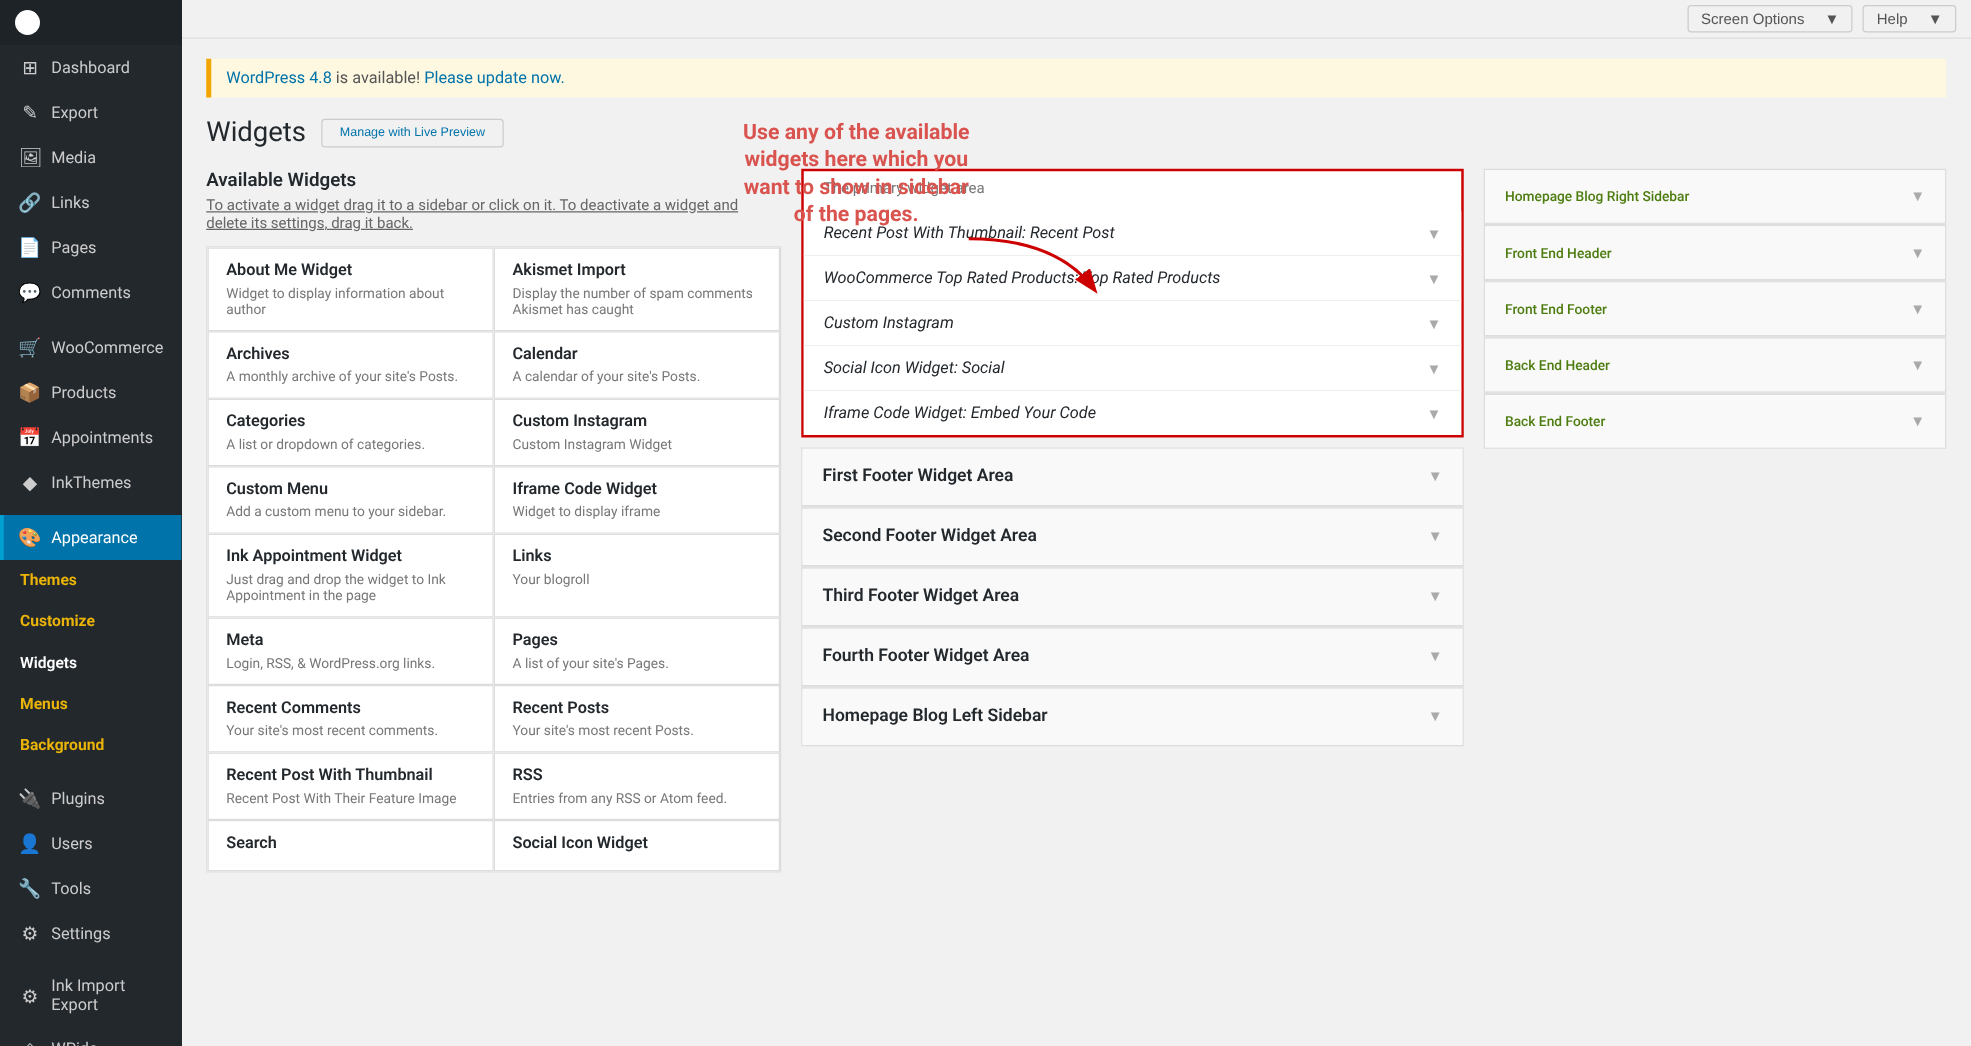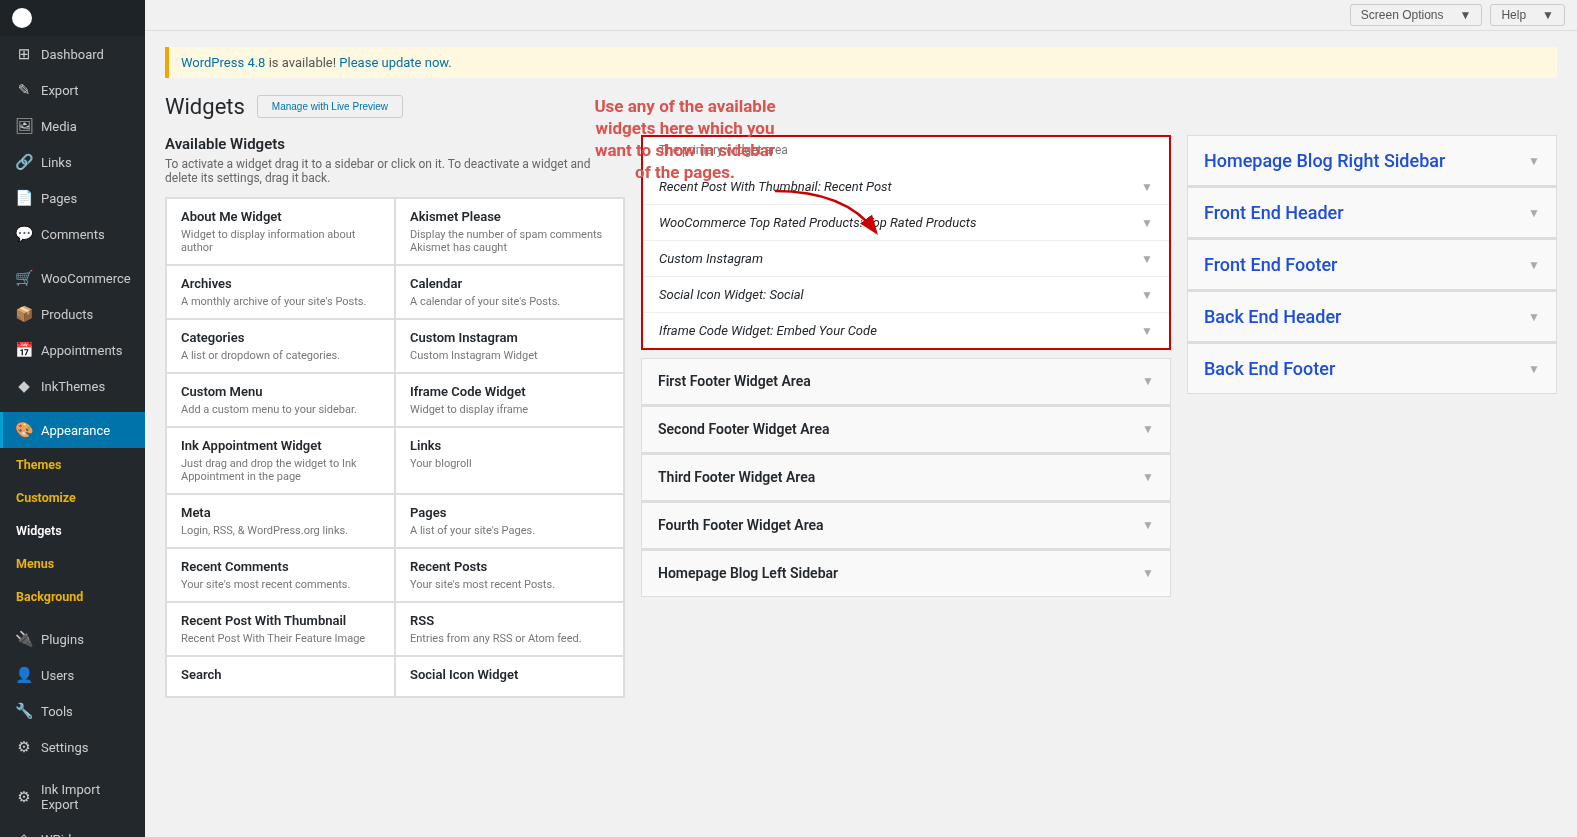--- a/index.html
+++ b/index.html
@@ -123,20 +123,21 @@
     .available-widgets-title {
       font-size: 15px;
       font-weight: 600;
       color: #23282d;
       margin-bottom: 4px;
     }
     .available-widgets-desc {
       font-size: 12px;
       color: #666;
       margin-bottom: 12px;
+      text-decoration: underline;
     }
 
     .widgets-grid {
       display: grid;
       grid-template-columns: 1fr 1fr;
       gap: 0;
       border: 1px solid #ddd;
     }
     .widget-item {
       padding: 10px 14px;
@@ -227,23 +228,23 @@
       background: #f9f9f9;
       margin-bottom: 0;
     }
     .right-widget-area-header {
       display: flex; align-items: center; justify-content: space-between;
       padding: 14px 16px;
       background: #f9f9f9;
       cursor: pointer;
     }
     .right-widget-area-title {
-      font-size: 18px;
+      font-size: 11px;
       font-weight: 500;
-      color: #1d4ed8;
+      color: #4d7c0f;
     }
 
     .separator-area { height: 1px; background: #ddd; }
 
     #wrapper { position: relative; display: flex; flex-direction: column; flex: 1; overflow: hidden; }
   </style>
 </head>
 <body>
 
 <div id="sidebar">
@@ -389,21 +390,21 @@
         <div class="col-left">
           <div class="available-widgets-title">Available Widgets</div>
           <div class="available-widgets-desc">To activate a widget drag it to a sidebar or click on it. To deactivate a widget and delete its settings, drag it back.</div>
           <div class="widgets-grid">
 
             <div class="widget-item">
               <div class="widget-item-name">About Me Widget</div>
               <div class="widget-item-desc">Widget to display information about author</div>
             </div>
             <div class="widget-item">
-              <div class="widget-item-name">Akismet Please</div>
+              <div class="widget-item-name">Akismet Import</div>
               <div class="widget-item-desc">Display the number of spam comments Akismet has caught</div>
             </div>
 
             <div class="widget-item">
               <div class="widget-item-name">Archives</div>
               <div class="widget-item-desc">A monthly archive of your site's Posts.</div>
             </div>
             <div class="widget-item">
               <div class="widget-item-name">Calendar</div>
               <div class="widget-item-desc">A calendar of your site's Posts.</div>

